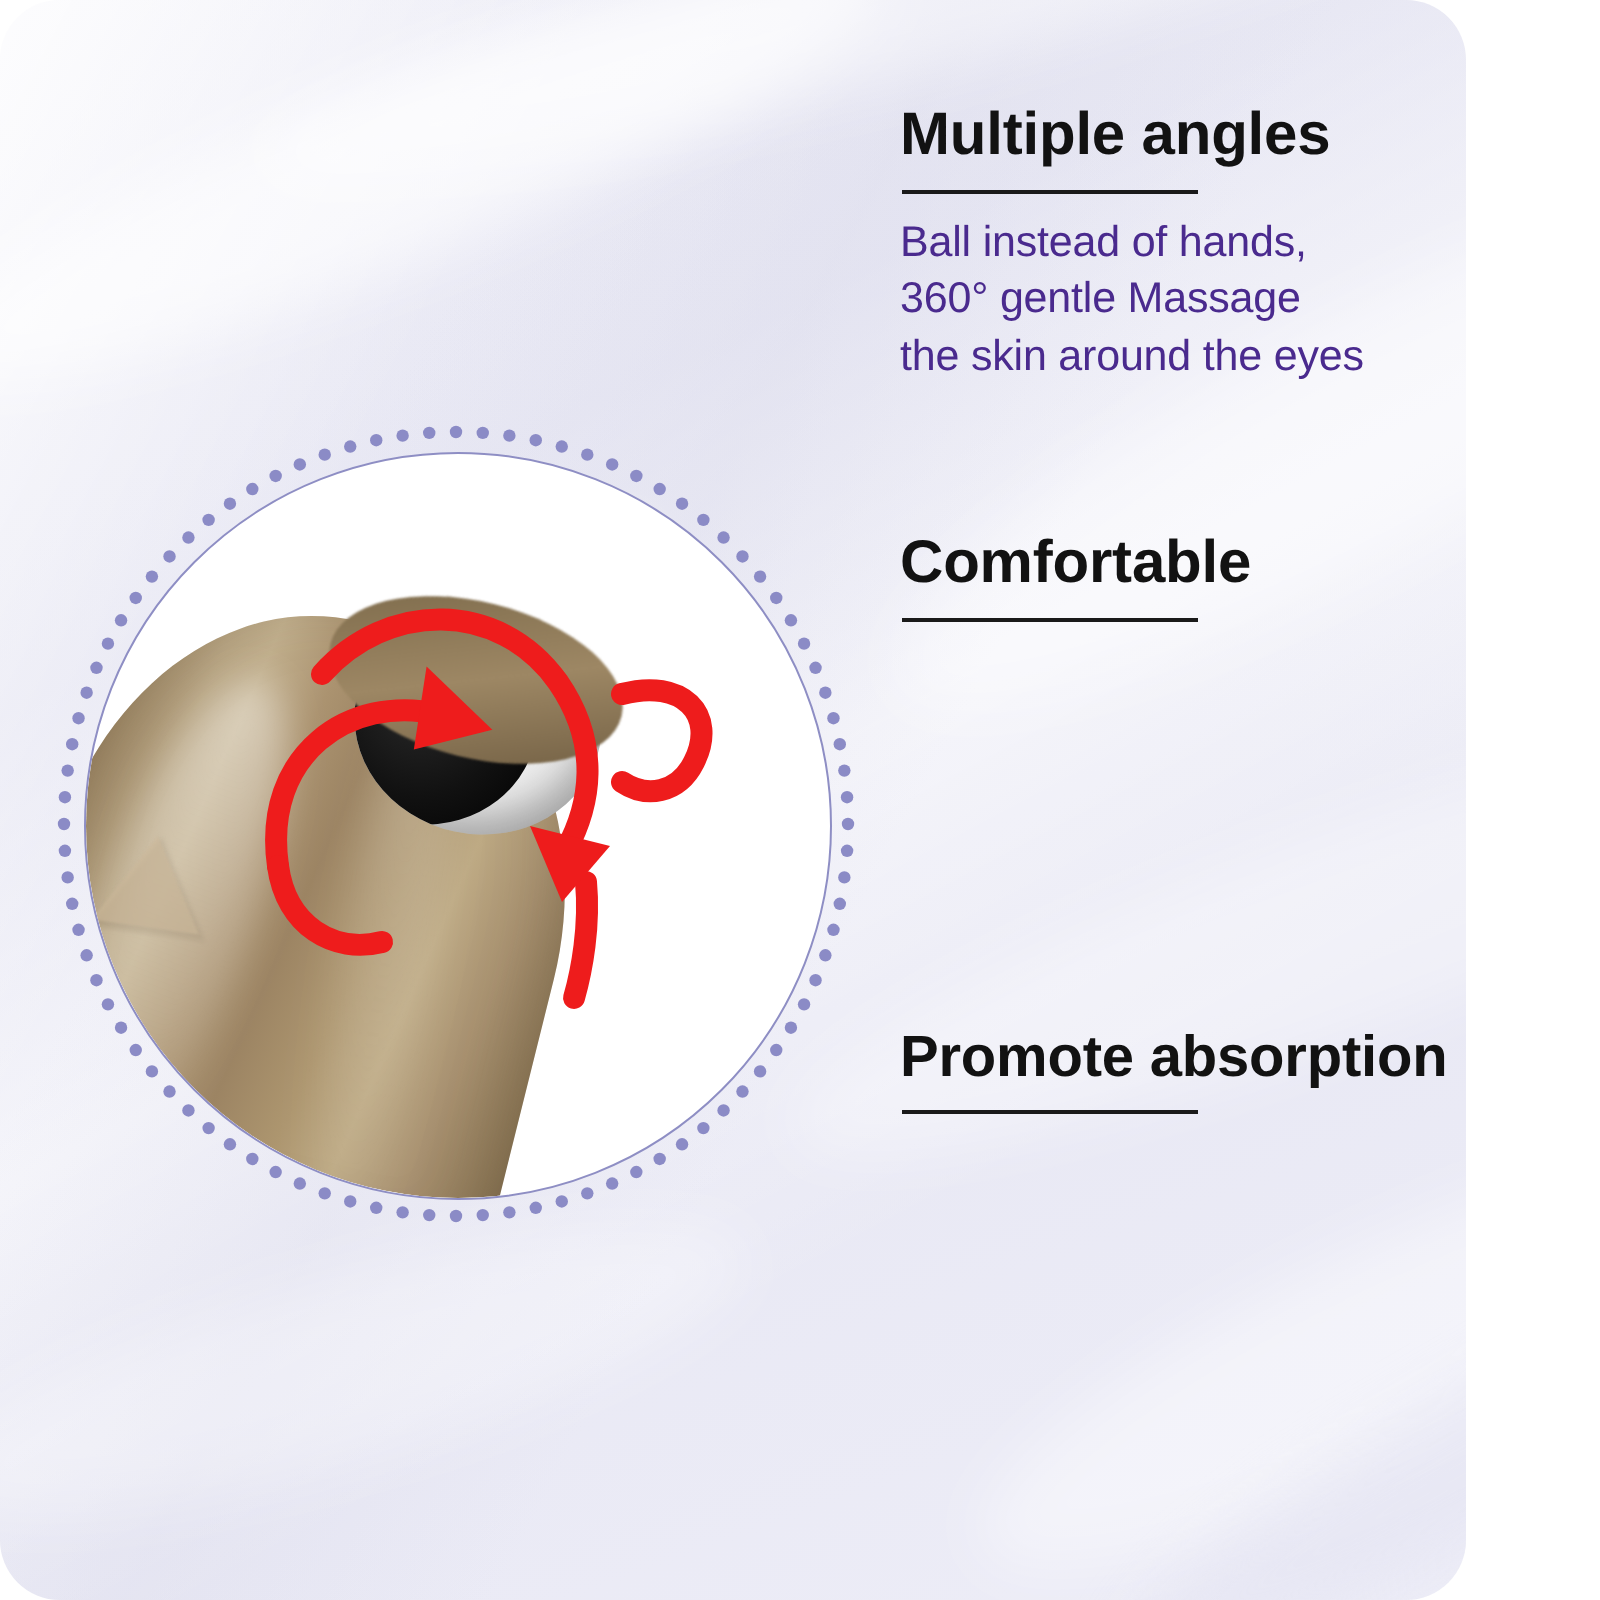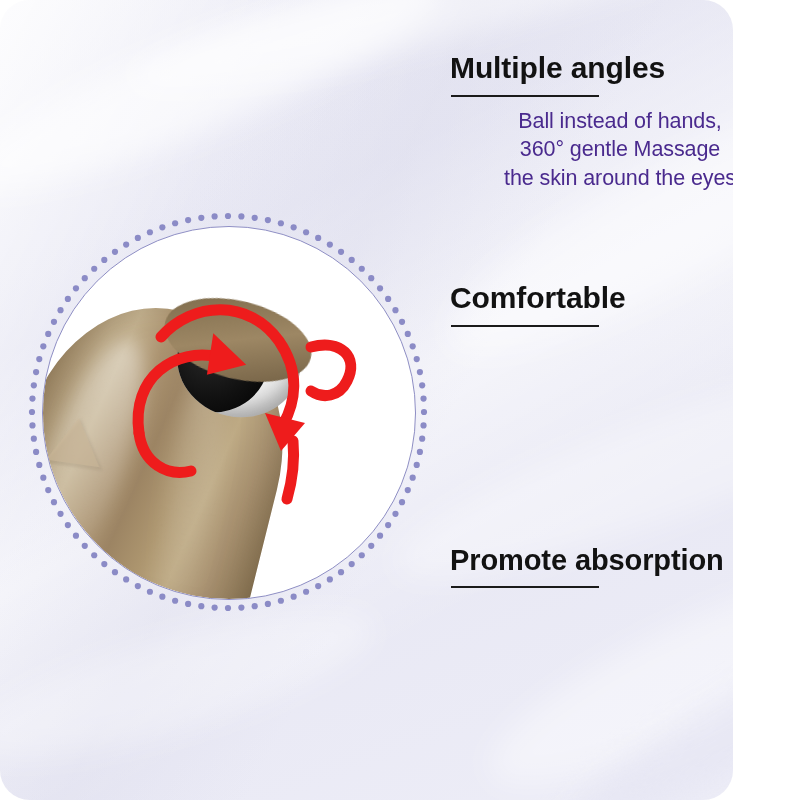--- a/index.html
+++ b/index.html
@@ -238,26 +238,25 @@
     background: #1a1a1a;
     margin: 11px 0 10px 1px;
   }
   .feature .f-body {
     font-size: 21.5px;
     line-height: 1.33;
     color: #4a2a8e;
     font-weight: 500;
     white-space: pre-line;
     letter-spacing: -0.1px;
-    text-align: center;
   }
 
   #feature-0 { top: 52px; }
-  #feature-1 { top: 282px; }
-  #feature-2 { top: 545px; }
+  #feature-1 { top: 266px; }
+  #feature-2 { top: 514px; }
   #feature-2 .f-title { font-size: 29px; }
 </style>
 </head>
 <body>
 
 <div id="stage">
 
   <div class="streak s1"></div>
   <div class="streak s2"></div>
   <div class="streak s3"></div>

